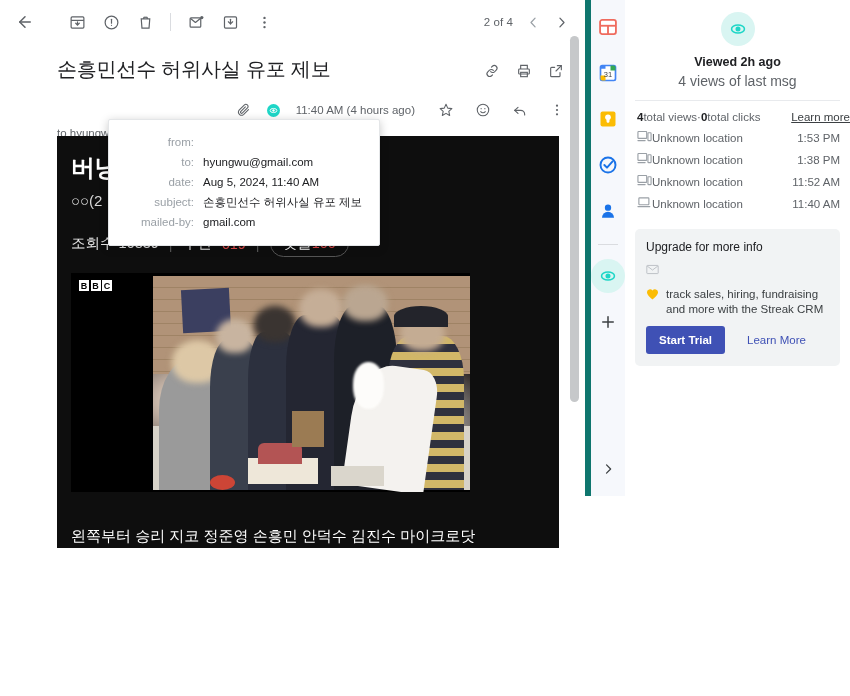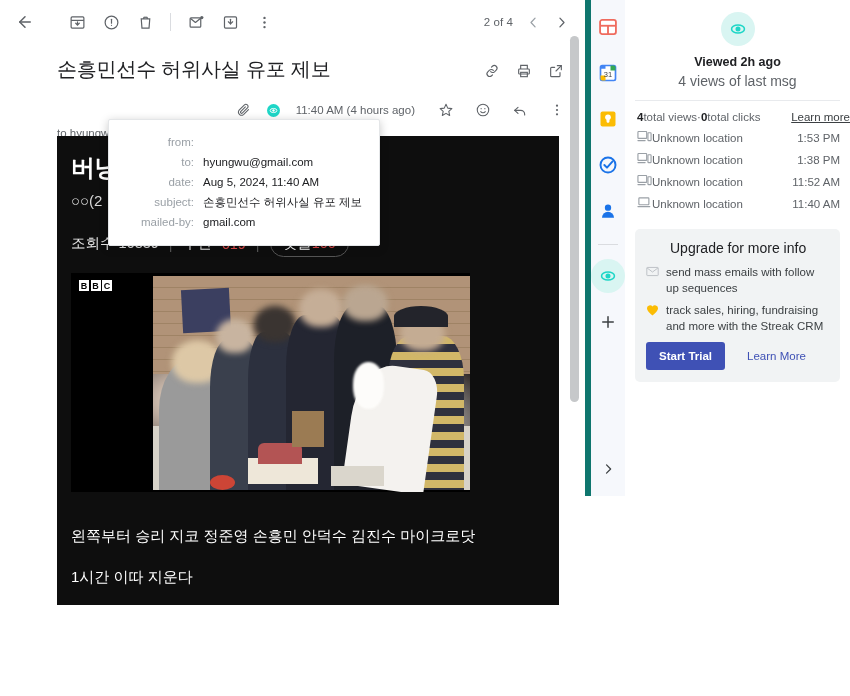--- a/index.html
+++ b/index.html
@@ -319,21 +319,21 @@
   .view-loc { }
   .view-spacer { flex: 1 1 auto; }
   .view-time { color: #5f6368; }
 
   .promo {
     margin: 18px 10px 0 10px;
     background: #f1f3f4;
     border-radius: 5px;
     padding: 11px 11px 12px 11px;
   }
-  .promo-title { font-size: 14px; color: #202124; margin-bottom: 9px; margin-left: 24px; }
+  .promo-title { font-size: 12px; color: #202124; margin-bottom: 9px; }
   .promo-item {
     display: flex; font-size: 11.5px; color: #3c4043;
     line-height: 1.35; margin-bottom: 7px;
   }
   .promo-ico { width: 20px; flex: 0 0 auto; padding-top: 1px; }
   .promo-actions { display: flex; align-items: center; margin-top: 8px; }
   .btn-trial {
     background: #3f51b5; color: #fff;
     border: none; border-radius: 3px;
     font-size: 11.5px; font-weight: bold;
@@ -548,21 +548,20 @@
             </div>
             <div class="bbc">
               <span>B</span>
               <span>B</span>
               <span>C</span>
             </div>
           </div>
         </div>
 
         <div class="blk-caption">왼쪽부터 승리 지코 정준영 손흥민 안덕수 김진수 마이크로닷</div>
-        <div class="blk-caption2">1시간 이따 지운다</div>
       </div>
     </div>
 
     <div class="details-tip">
       <div class="tip-row">
         <div class="tip-key">from:</div>
         <div class="tip-val"></div>
       </div>
       <div class="tip-row">
         <div class="tip-key">to:</div>
@@ -720,21 +719,20 @@
 
     <div class="promo">
       <div class="promo-title">Upgrade for more info</div>
       <div class="promo-item">
         <span class="promo-ico">
           <svg width="13" height="11" viewBox="0 0 24 18" fill="none" stroke="#bdc1c6" stroke-width="1.8">
               <rect x="1.5" y="1.5" width="21" height="15" rx="1"></rect>
               <polyline points="2 2.5 12 10 22 2.5" stroke-linejoin="round"></polyline>
             </svg>
         </span>
-        <span>send mass emails with follow up sequences</span>
       </div>
       <div class="promo-item">
         <span class="promo-ico">
           <svg width="13" height="12" viewBox="0 0 24 22" fill="#fbbc04">
               <path d="M12 21S1.8 14.3 1.8 7.9A5.6 5.6 0 0 1 12 4.6 5.6 5.6 0 0 1 22.2 7.9C22.2 14.3 12 21 12 21z"></path>
             </svg>
         </span>
         <span>track sales, hiring, fundraising and more with the Streak CRM</span>
       </div>
       <div class="promo-actions">

